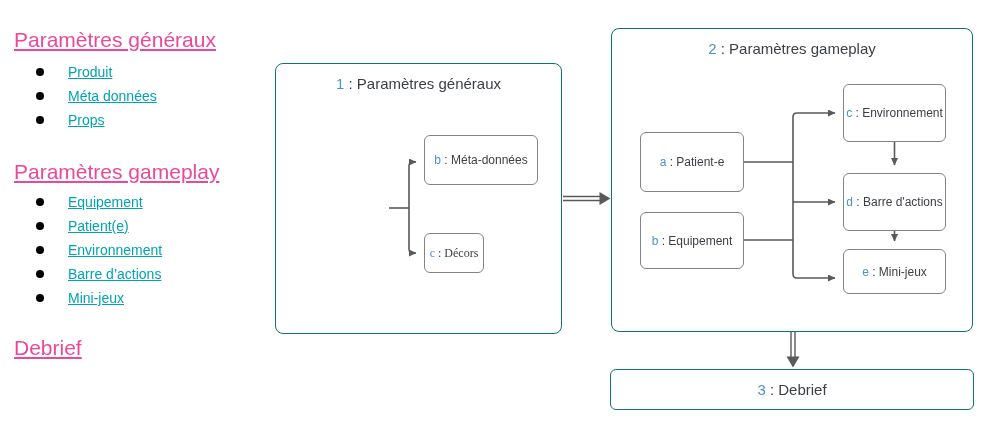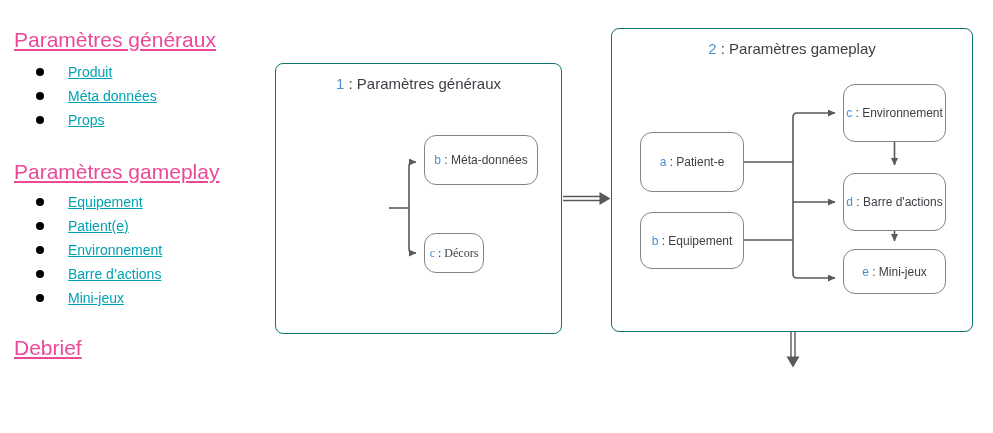--- a/index.html
+++ b/index.html
@@ -29,21 +29,21 @@
   .stage-title{
     text-align:center;font-size:15px;color:#3b3f44;margin-top:11px;
     white-space:nowrap;
   }
   .stage.flat{display:flex;align-items:center;justify-content:center;border-radius:6px;}
   .stage.flat .stage-title{margin-top:0;}
   .num{color:#4a90d2;}
   svg.wires{position:absolute;left:0;top:0;z-index:2;pointer-events:none;}
   .node{
     position:absolute;background:#fff;border:1.5px solid #808488;
-    border-radius:12px;box-sizing:border-box;z-index:3;
+    border-radius:6px;box-sizing:border-box;z-index:3;
     display:flex;align-items:center;justify-content:center;
     font-size:12px;color:#3b3f44;white-space:nowrap;
   }
 </style>
 </head>
 <body>
 
 <div class="canvas">
 
   <nav class="toc">
@@ -67,20 +67,23 @@
   </nav>
 
   <div class="stage" style="left:275px;top:63px;width:287px;height:271px;">
     <div class="stage-title"><span class="num">1</span><span> : Paramètres généraux</span></div>
   </div>
 
   <div class="stage" style="left:611px;top:28px;width:362px;height:304px;">
     <div class="stage-title"><span class="num">2</span><span> : Paramètres gameplay</span></div>
   </div>
 
+  <div class="stage flat" style="left:610px;top:369px;width:364px;height:41px;">
+    <div class="stage-title"><span class="num">3</span><span> : Debrief</span></div>
+  </div>
 
   <svg class="wires" width="993" height="433" viewBox="0 0 993 433">
     <defs>
       <marker id="arr" markerWidth="9" markerHeight="8" refX="7" refY="3.5" orient="auto" markerUnits="userSpaceOnUse">
         <path d="M0,0 L7.5,3.5 L0,7 z" fill="#58595b"></path>
       </marker>
     </defs>
     <g stroke="#58595b" stroke-width="1.6" fill="none">
       <path d="M389,208 H409"></path>
       <path d="M409,208 V166 Q409,162 413,162 H416" marker-end="url(#arr)"></path>

